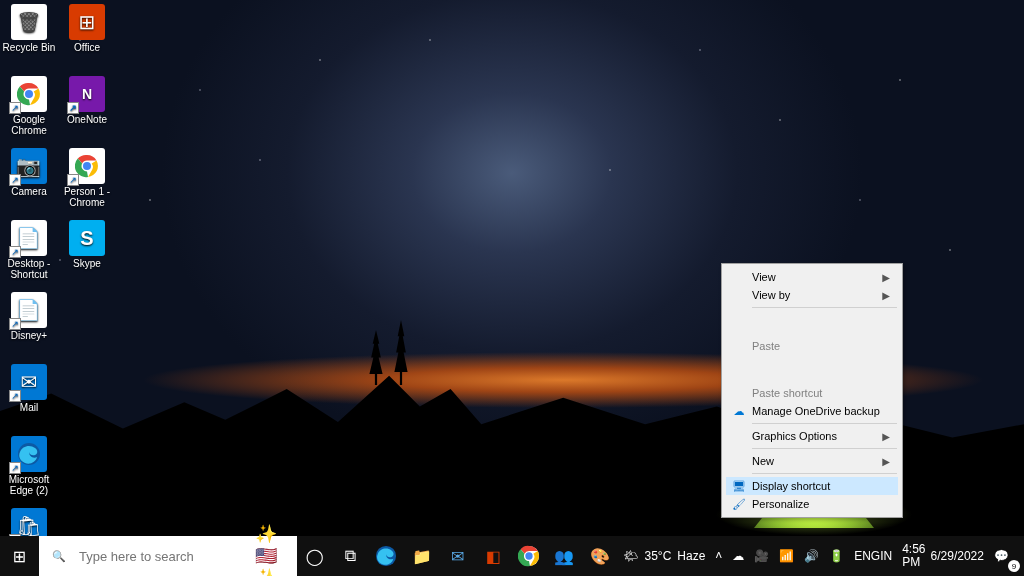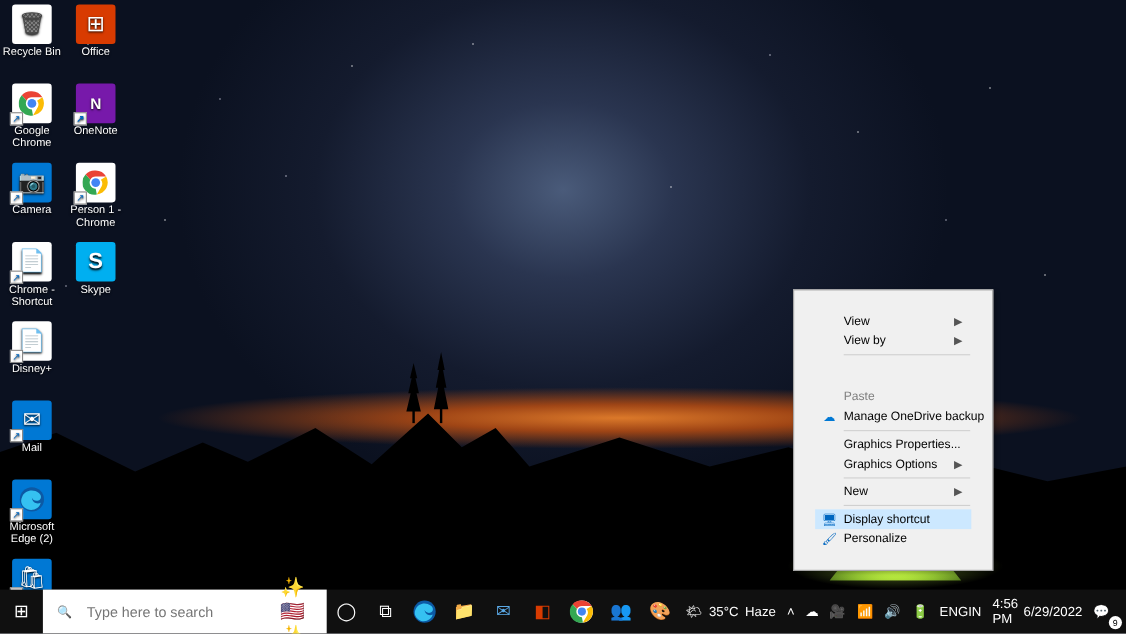--- a/index.html
+++ b/index.html
@@ -57,21 +57,21 @@
 .g.bin{background:#fff;color:#444;} .g.off{background:#d83b01;color:#fff;}
 .g.chr{background:#fff;} .g.one{background:#7719aa;color:#fff;font-size:14px;font-weight:bold;}
 .g.cam{background:#0078d4;color:#fff;} .g.per{background:#fff;}
 .g.dsk{background:#fff;color:#555;} .g.sky{background:#00aff0;color:#fff;font-weight:bold;}
 .g.dis{background:#fff;color:#555;} .g.mail{background:#0078d4;color:#fff;}
 .g.edg{background:#0078d4;} .g.sto{background:#0078d4;color:#fff;}
 .chr svg,.per svg,.edg svg{width:24px;height:24px;}
 .short{position:absolute;bottom:-2px;left:-2px;width:12px;height:12px;background:#fff;border:1px solid #888;font-size:9px;line-height:10px;color:#0067c0;}
 
 
-.ctx { position:absolute; top:263px; left:721px; width:182px; background:#f0f0f0; border:1px solid #a0a0a0; box-shadow:2px 2px 4px rgba(0,0,0,.3); font-size:11px; color:#000; z-index:5; padding:19px;}
+.ctx { position:absolute; top:263px; left:721px; width:182px; background:#f0f0f0; border:1px solid #a0a0a0; box-shadow:2px 2px 4px rgba(0,0,0,.3); font-size:11px; color:#000; z-index:5; padding:4px;}
 .ctx .row { display:flex; align-items:center; height:18px; padding:0 20px 0 26px; position:relative; white-space:nowrap;}
 .ctx .row.dis{color:#808080;margin-top:29px;}
 .ctx .row.highlight{background:#cce8ff;}
 .ctx .sep{height:1px;background:#d0d0d0;margin:3px 1px 3px 26px;}
 .ctx .arrow{position:absolute;right:8px;font-size:10px;color:#555;}
 .ctx .ic{position:absolute;left:5px;width:16px;height:16px;display:flex;align-items:center;justify-content:center;font-size:11px;}
 
 
 .taskbar { position:absolute; bottom:0; left:0; right:0; height:40px; background:#101010; display:flex; align-items:center; color:#fff; font-size:11px; z-index:10;}
 .tb-btn{height:40px;display:flex;align-items:center;justify-content:center;cursor:pointer;}
@@ -141,21 +141,21 @@
             <path d="M21.5 6.5A11 11 0 0 1 13 22.9l4.3-7.4a5.5 5.5 0 0 0-.6-6z" fill="#fbbc05"></path>
             <path d="M13 22.9A11 11 0 0 1 2.8 4.6l4.3 4.9A5.5 5.5 0 0 0 12 17.5l1 5.4z" fill="#34a853"></path>
             <circle cx="12" cy="12" r="4" fill="#4285f4"></circle>
           </svg>
         <div class="short">↗</div>
       </div>
       <span>Person 1 - Chrome</span>
     </div>
     <div class="ico">
       <div class="g dsk" style="position:relative;">📄<div class="short">↗</div></div>
-      <span>Chrome - Shortcut</span>
+      <span>Desktop - Shortcut</span>
     </div>
     <div class="ico">
       <div class="g sky">S</div>
       <span>Skype</span>
     </div>
     <div class="ico">
       <div class="g dis" style="position:relative;">📄<div class="short">↗</div></div>
       <span>Disney+</span>
     </div>
     <div></div>
@@ -187,28 +187,28 @@
         <span class="arrow">▶</span>
       </div>
     <div class="row hov">
         <span>View by</span>
         <span class="arrow">▶</span>
       </div>
     <div class="sep"></div>
     <div class="row dis">
         <span>Paste</span>
       </div>
+    <div class="row dis">
+        <span>Paste shortcut</span>
+      </div>
     <div class="row hov">
         <span class="ic" style="color:#0078d4;">☁</span>
         <span>Manage OneDrive backup</span>
       </div>
     <div class="sep"></div>
-    <div class="row hov">
-        <span>Graphics Properties...</span>
-      </div>
     <div class="row hov">
         <span>Graphics Options</span>
         <span class="arrow">▶</span>
       </div>
     <div class="sep"></div>
     <div class="row hov">
         <span>New</span>
         <span class="arrow">▶</span>
       </div>
     <div class="sep"></div>

